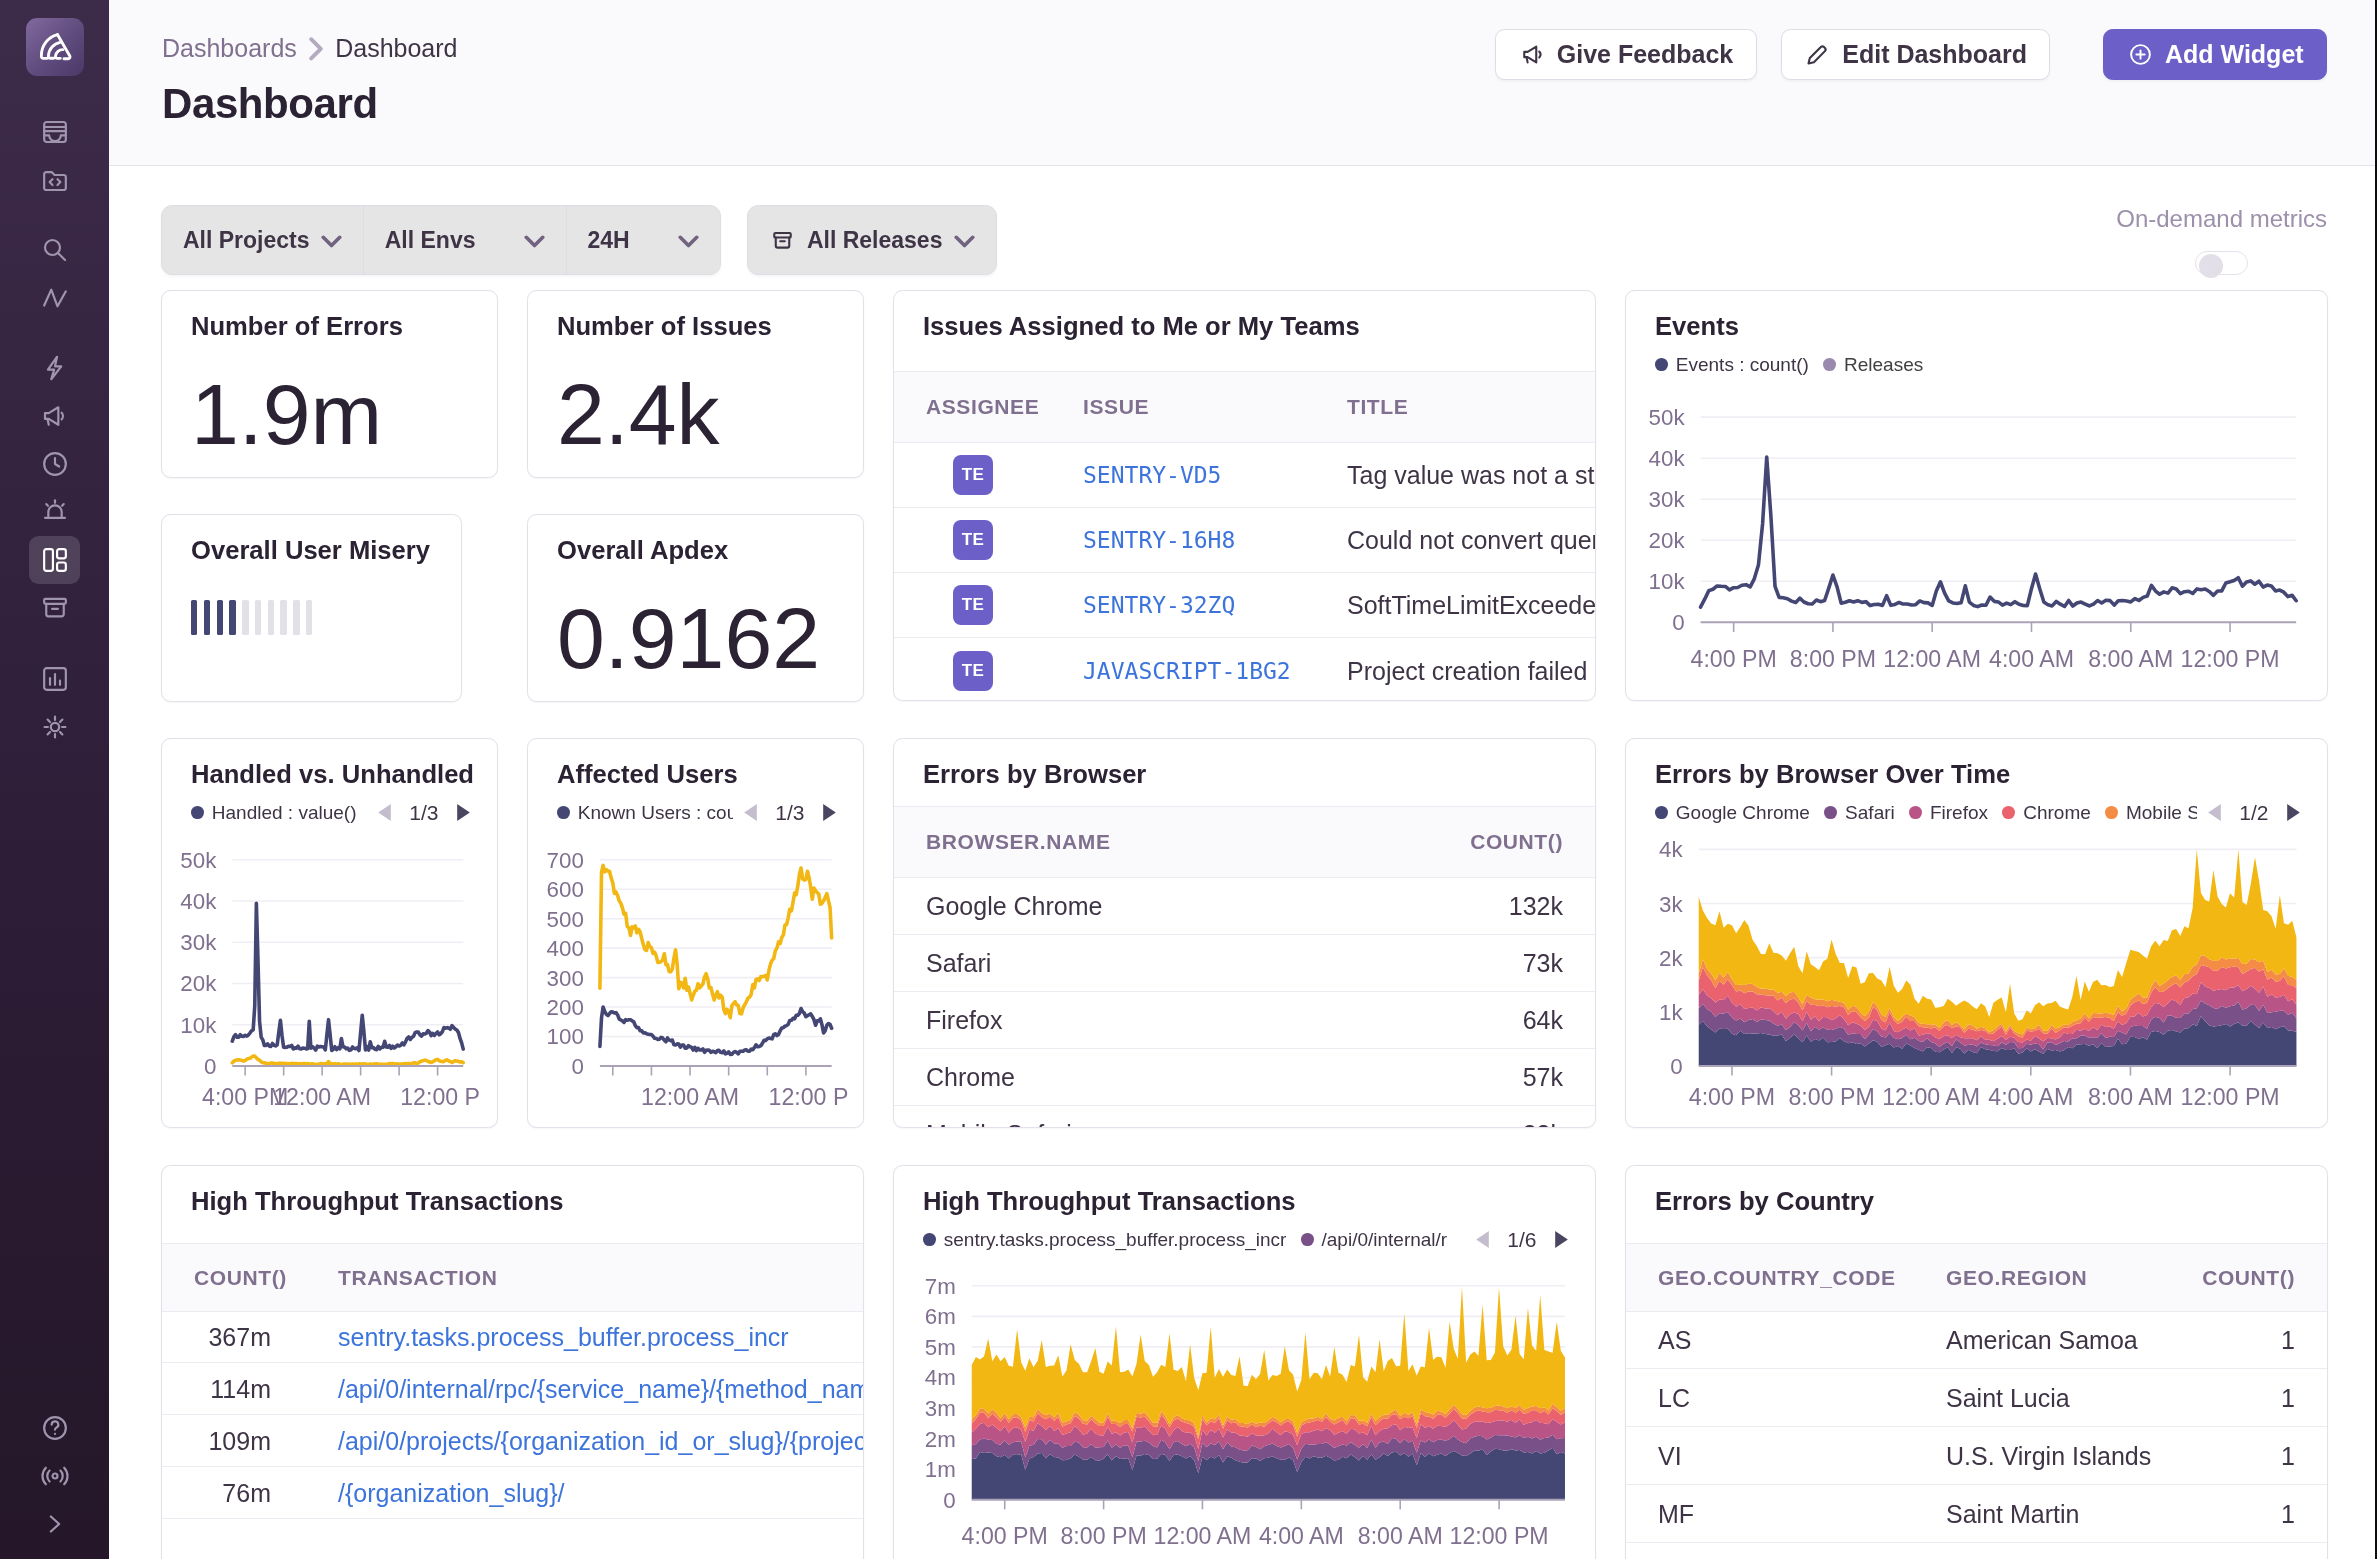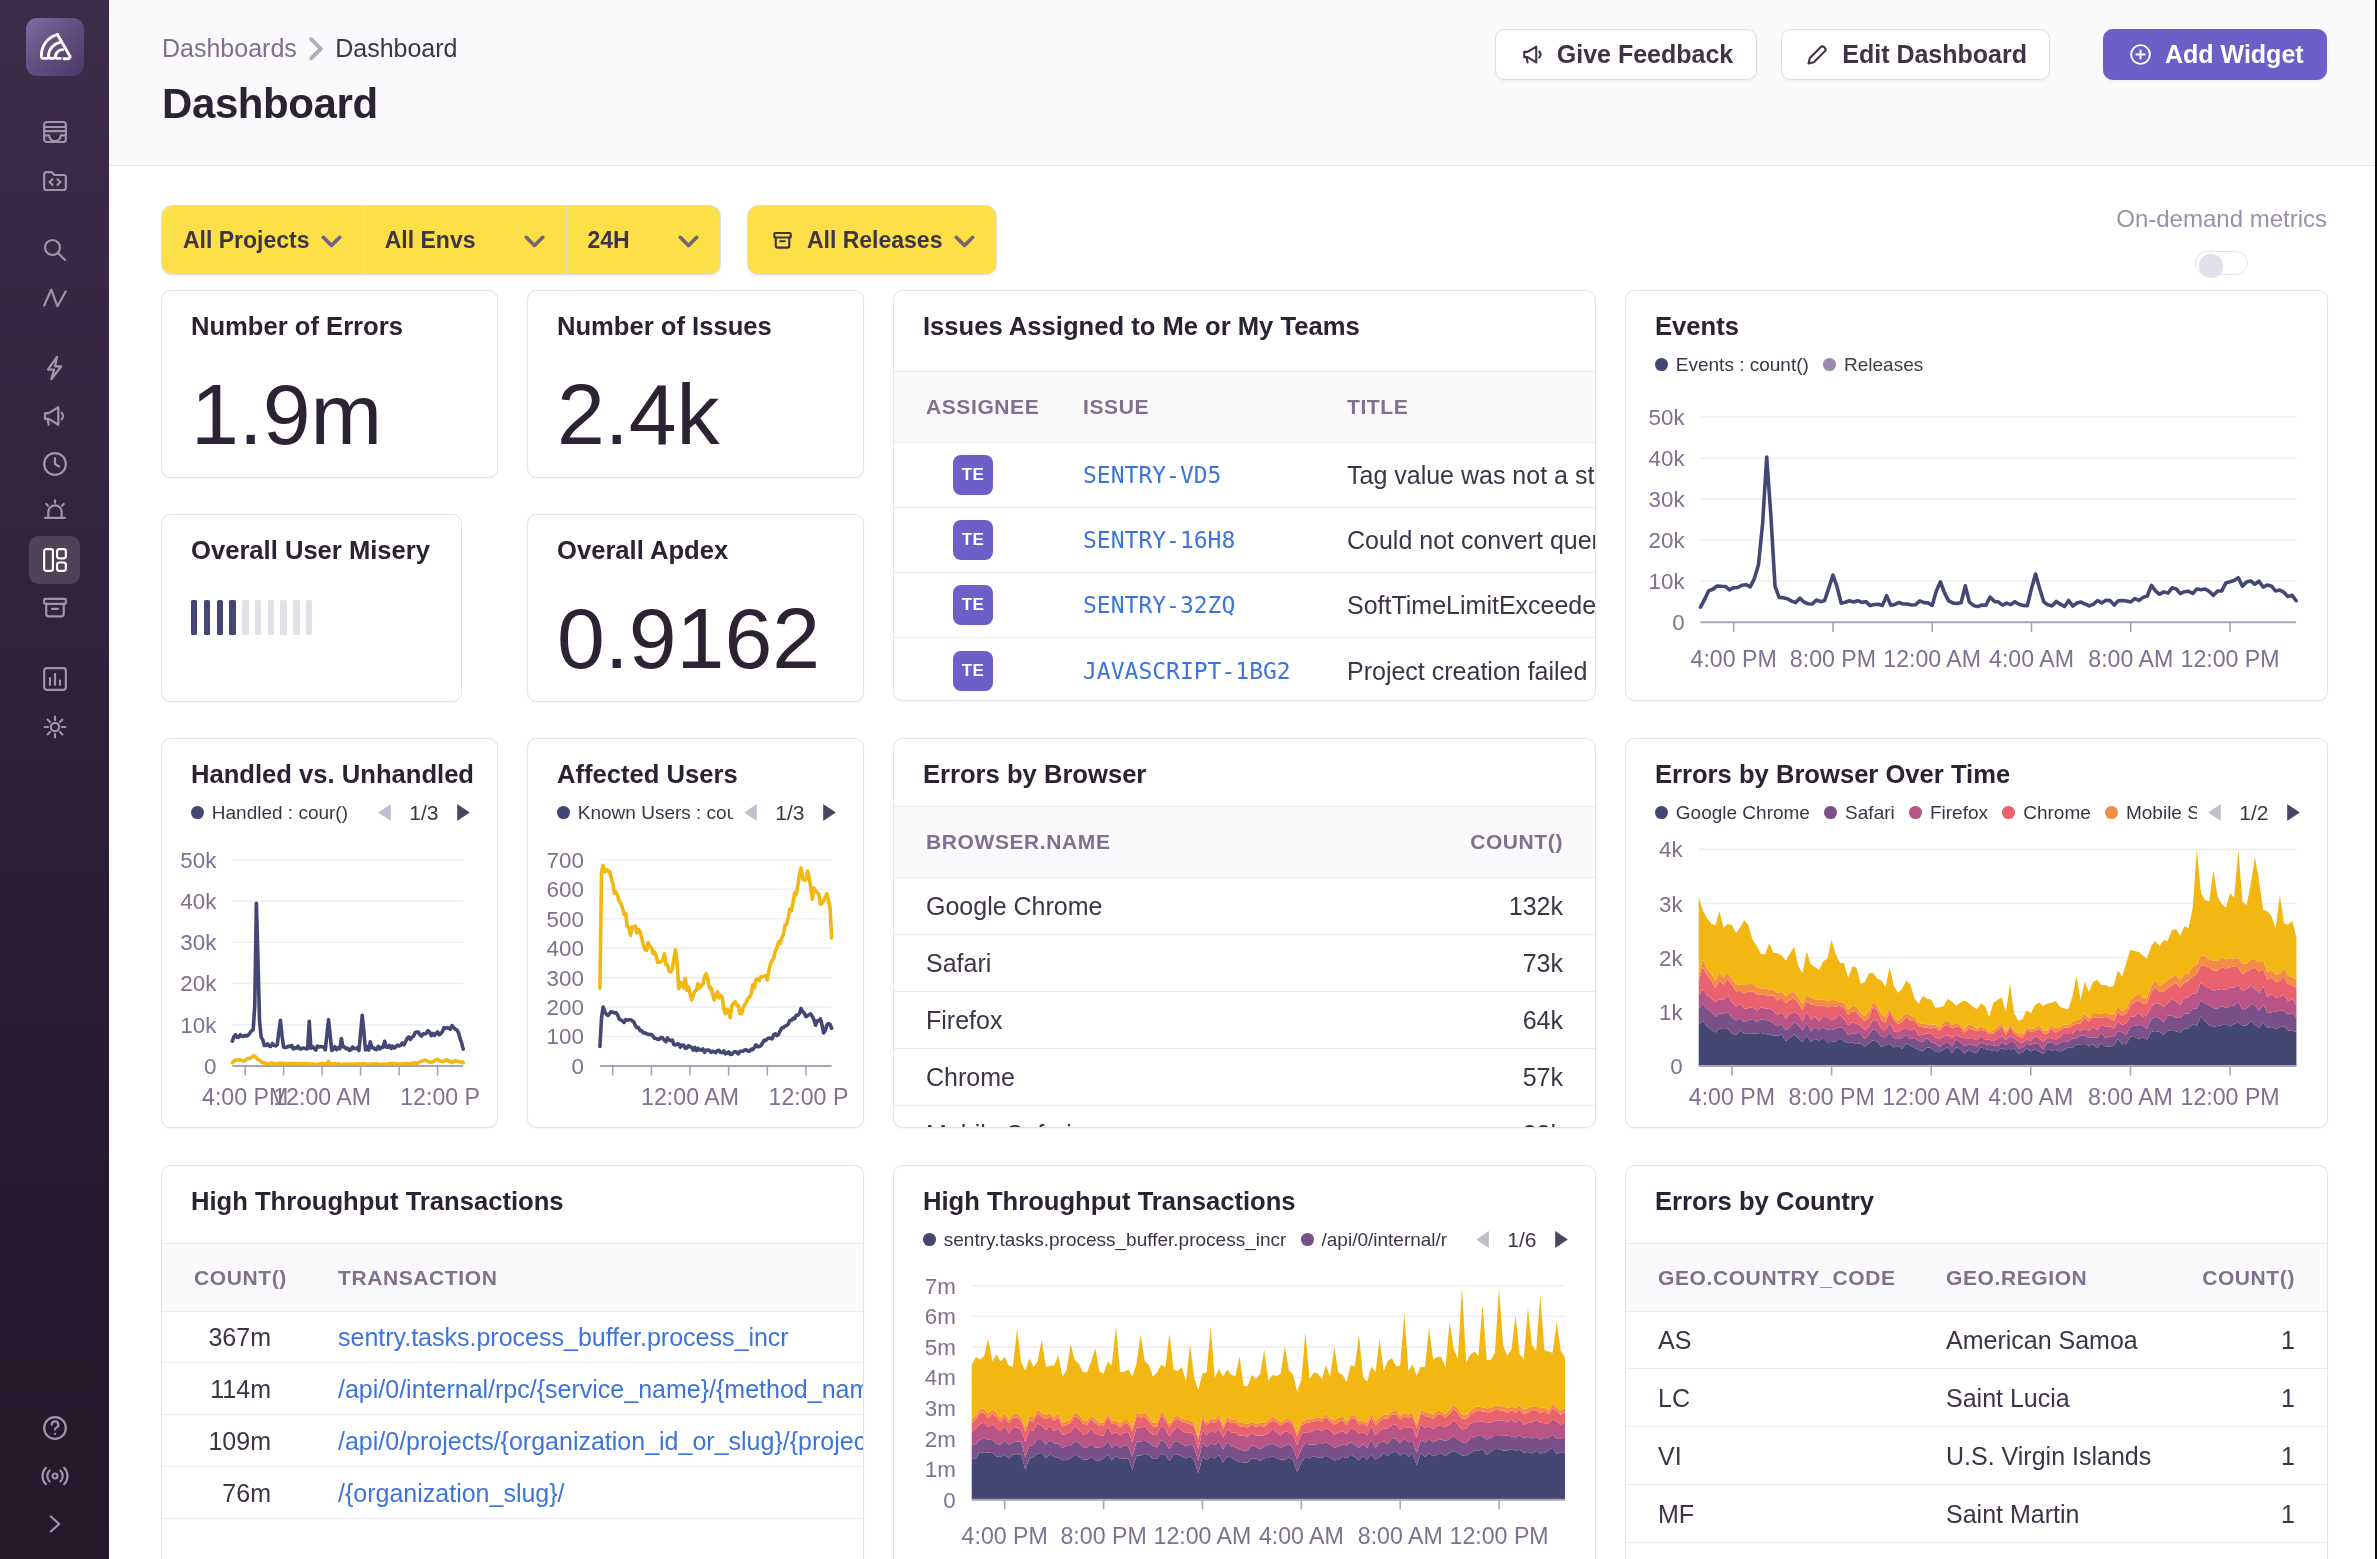--- a/index.html
+++ b/index.html
@@ -27,21 +27,21 @@
 #page-title { position:absolute; left:53px; top:80px; font-size:42px; font-weight:700; color:#2B2233; letter-spacing:-0.4px; }
 #actions { position:absolute; right:50px; top:29px; display:flex; gap:24px; }
 .btn { height:51px; border-radius:9.6px; display:flex; align-items:center; gap:11.2px; padding:0 22.4px;
   font-size:25px; font-weight:600; color:#3E3446; background:#fff; border:1.6px solid #E0DCE5; cursor:pointer;
   box-shadow:0 1.6px 2.4px rgba(43,34,51,0.04); }
 .btn-ic { width:27px; height:27px; }
 .btn.primary { background:#6C5FC7; border-color:#6C5FC7; color:#fff;margin-left:29px; }
 
 
 #filterbar { position:absolute; left:161px; top:205px; height:70px; display:flex; }
-.pillgroup { display:flex; background:#fde047; border:1.6px solid #E0DCE5; border-radius:11.2px; box-shadow:0 1.6px 2.4px rgba(43,34,51,0.04); }
+.pillgroup { display:flex; background:#e5e5e5; border:1.6px solid #E0DCE5; border-radius:11.2px; box-shadow:0 1.6px 2.4px rgba(43,34,51,0.04); }
 .pill-seg { display:flex; align-items:center; gap:11.2px; padding:0 21px; font-size:23px; font-weight:600; color:#3E3446; cursor:pointer; }
 .pill-seg + .pill-seg { border-left:1.6px solid #E0DCE5;gap:48px; }
 .chev { width:21px; height:13.6px; margin-top:3.2px; }
 #releases-pill { margin-left:26px; }
 #ondemand { position:absolute; right:50px; top:205px; height:70px; display:flex; align-items:center; gap:17.6px;flex-direction:column; }
 #ondemand-label { font-size:24px; color:#9c90ab; }
 #toggle { width:53px; height:32px; border-radius:17.6px; border:1.6px solid #E5E1EA; background:#fff; position:relative; cursor:pointer; }
 #toggle .knob { position:absolute; left:2.4px; top:2.4px; width:24px; height:24px; border-radius:50%; background:#E3DFE9; }
 
 
@@ -401,21 +401,21 @@
           <text x="631.8358000000001" y="471" text-anchor="middle" font-size="29" fill="#80708F">8:00 AM</text>
           <text x="756.194" y="471" text-anchor="middle" font-size="29" fill="#80708F">12:00 PM</text>
         </svg>
       </div>
     </section>
     <section class="card" style="left:161px;top:738px;width:337px;height:390px">
       <h2 class="w-title">Handled vs. Unhandled</h2>
       <div class="legend has-pag">
         <span class="lg-it">
           <span class="lg-dot" style="background: rgb(68, 70, 116);"></span>
-          <span class="lg-tx">Handled : cour()</span>
+          <span class="lg-tx">Handled : value()</span>
         </span>
       </div>
       <span class="pag">
         <svg class="pag-ar" viewBox="0 0 14 18">
           <path d="M13 1 L1 9 L13 17 Z" fill="#c4bdcd"></path>
         </svg>
         <span class="pag-num">1/3</span>
         <svg class="pag-ar" viewBox="0 0 14 18">
           <path d="M1 1 L13 9 L1 17 Z" fill="#4a4661"></path>
         </svg>

